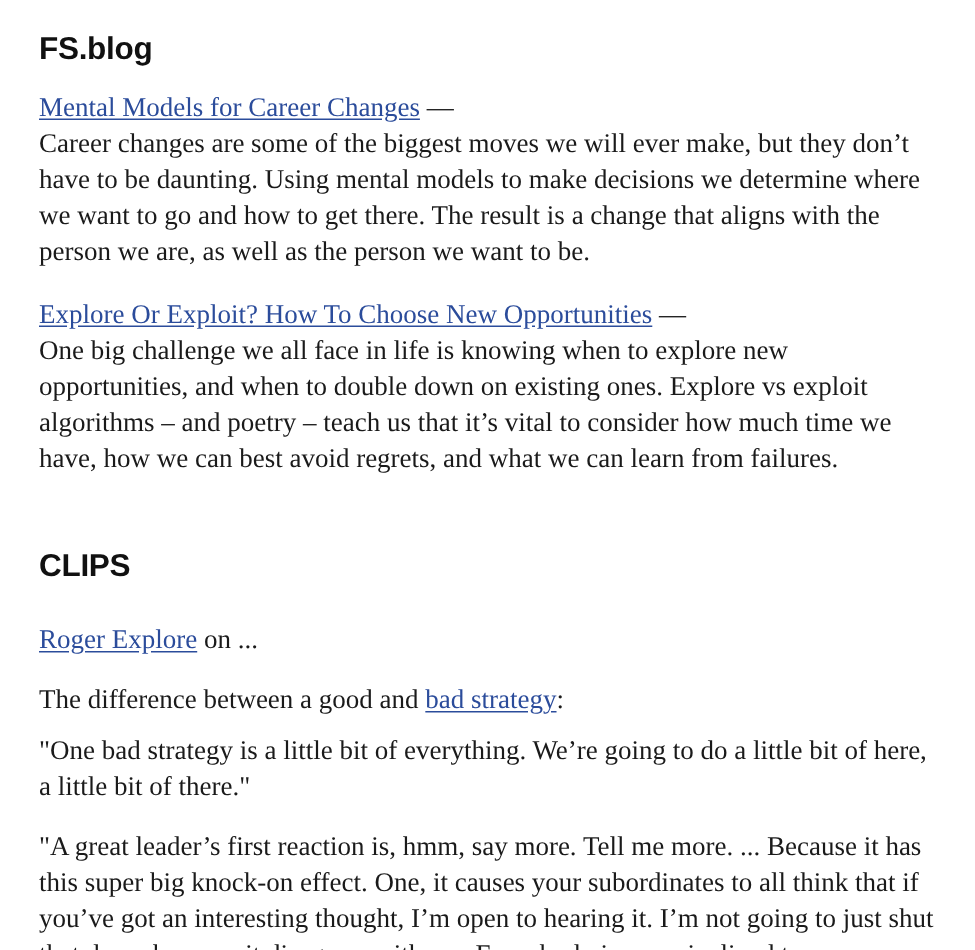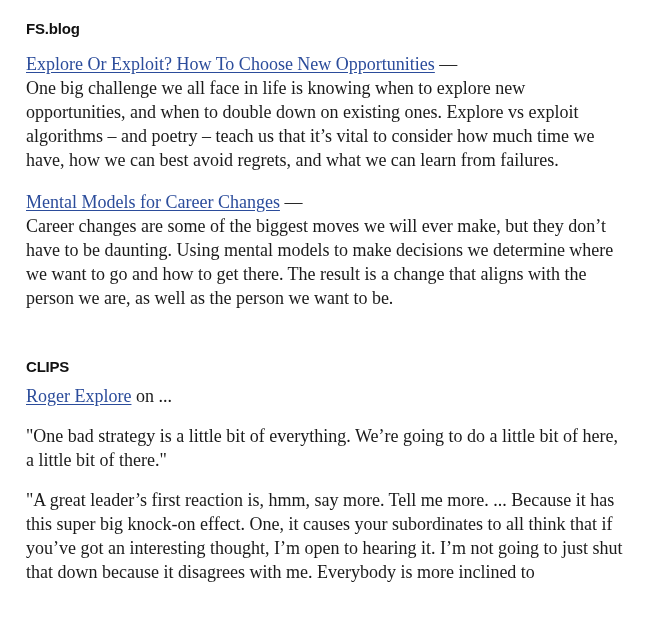--- a/index.html
+++ b/index.html
@@ -14,30 +14,30 @@
     color: #1a1a1a;
     -webkit-font-smoothing: antialiased;
   }
   .page {
     width: 650px;
     box-sizing: border-box;
     padding: 14px 26px 0 26px;
   }
   h2.section-title {
     font-family: "Liberation Sans", sans-serif;
-    font-size: 15px;
+    font-size: 21px;
     font-weight: bold;
     letter-spacing: -0.2px;
     color: #111111;
     margin: 6px 0 14px 0;
     line-height: 1.2;
   }
   h2.section-title.second {
     margin-top: 48px;
-    margin-bottom: 8px;
+    margin-bottom: 24px;
   }
   p.para {
     font-size: 18px;
     line-height: 24px;
     margin: 0 0 10px 0;
     color: #1a1a1a;
   }
   p.entry {
     margin-bottom: 18px;
   }
@@ -60,35 +60,38 @@
   }
 </style>
 </head>
 <body>
 
 <div class="page">
 
   <h2 class="section-title">FS.blog</h2>
 
   <p class="para entry">
+    <a class="link" href="#">Mental Models for Career Changes</a>
+    <span class="dash">—</span><br>
+    <span>Career changes are some of the biggest moves we will ever make, but they don’t have to be daunting. Using mental models to make decisions we determine where we want to go and how to get there. The result is a change that aligns with the person we are, as well as the person we want to be.</span>
+  </p>
+
+  <p class="para entry">
     <a class="link" href="#">Explore Or Exploit? How To Choose New Opportunities</a>
     <span class="dash">—</span><br>
     <span>One big challenge we all face in life is knowing when to explore new opportunities, and when to double down on existing ones. Explore vs exploit algorithms – and poetry – teach us that it’s vital to consider how much time we have, how we can best avoid regrets, and what we can learn from failures.</span>
-  </p>
-
-  <p class="para entry">
-    <a class="link" href="#">Mental Models for Career Changes</a>
-    <span class="dash">—</span><br>
-    <span>Career changes are some of the biggest moves we will ever make, but they don’t have to be daunting. Using mental models to make decisions we determine where we want to go and how to get there. The result is a change that aligns with the person we are, as well as the person we want to be.</span>
   </p>
 
   <h2 class="section-title second">CLIPS</h2>
 
   <p class="para block-gap">
     <a class="link" href="#">Roger Explore</a>
     <span>on ...</span>
   </p>
 
+  <p class="para">
+    <span>The difference between a good and </span><a class="link" href="#">bad strategy</a><span>:</span>
+  </p>
   <p class="quote">"One bad strategy is a little bit of everything. We’re going to do a little bit of here, a little bit of there."</p>
 
   <p class="quote">"A great leader’s first reaction is, hmm, say more. Tell me more. ... Because it has this super big knock-on effect. One, it causes your subordinates to all think that if you’ve got an interesting thought, I’m open to hearing it. I’m not going to just shut that down because it disagrees with me. Everybody is more inclined to</p>
 
 </div>
 
 </body></html>

